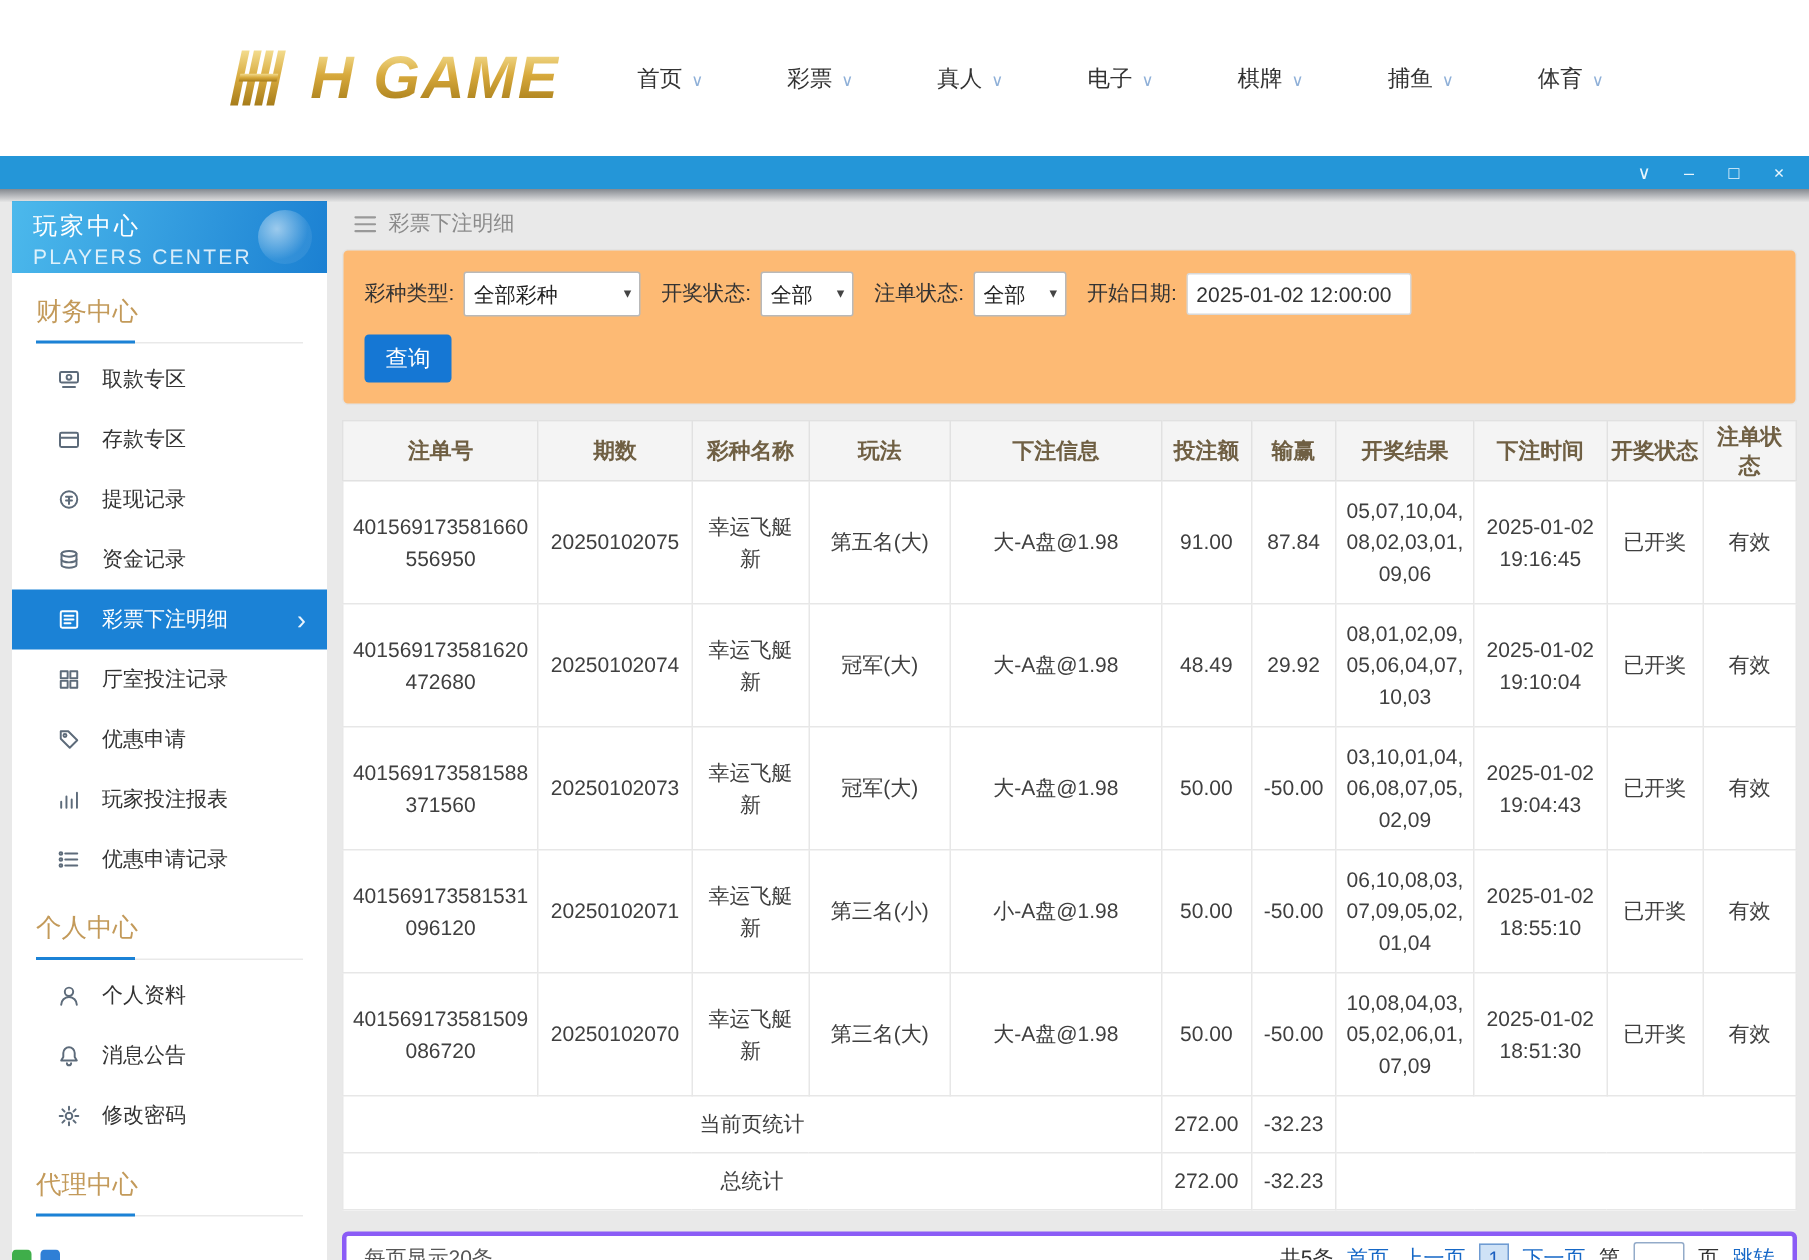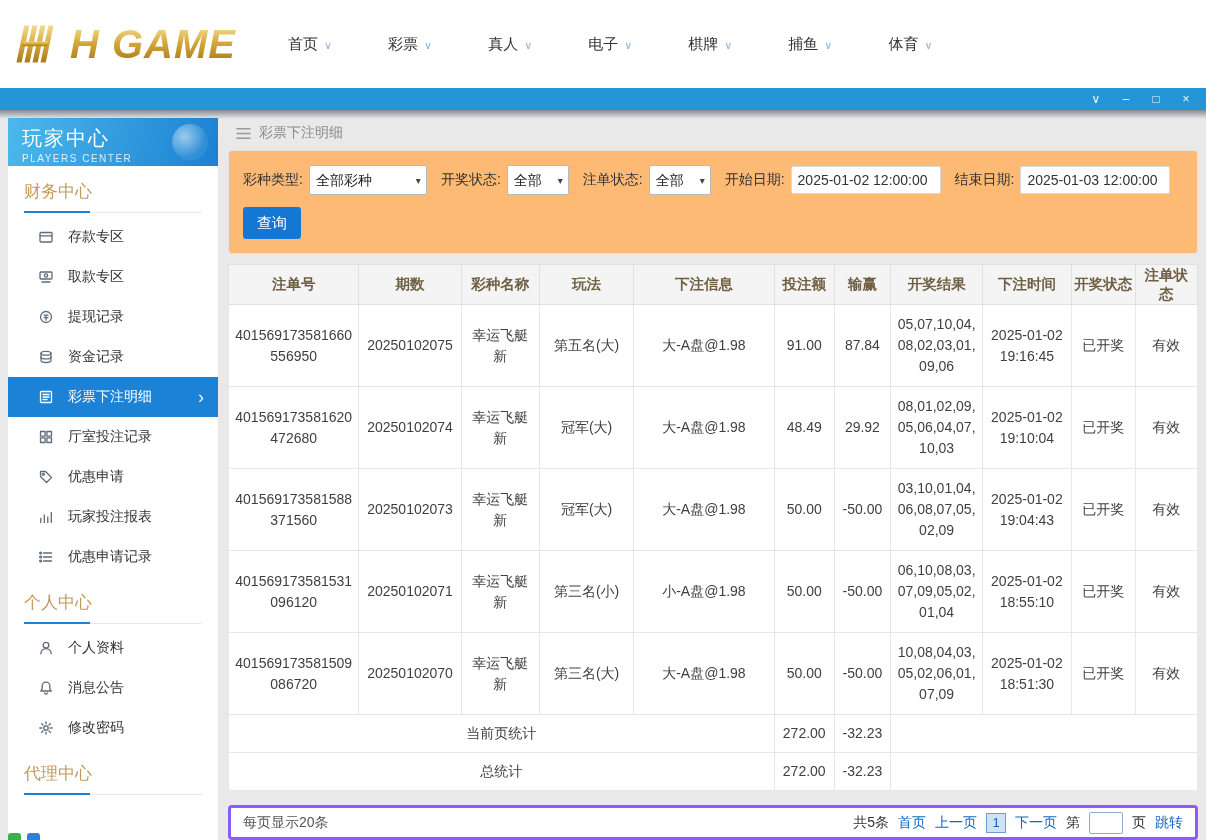--- a/index.html
+++ b/index.html
@@ -3,21 +3,21 @@
 <meta charset="utf-8">
 <style>
   * { box-sizing: border-box; }
   html,body { margin:0; padding:0; }
   body {
     width:1206px; height:840px; overflow:hidden; position:relative;
     background:#e9e9e9;
     font-family:"Liberation Sans","DejaVu Sans",sans-serif;
   }
   
-  .topnav { height:88px; background:#fff; display:flex; align-items:center; }
+  .topnav { height:104px; background:#fff; display:flex; align-items:center;justify-content:center; }
   .logo { display:flex; align-items:center; gap:4px; margin-left:12px; cursor:pointer; }
   .logo-mark { width:54px; height:46px; }
   .logo-text {
     font-size:40px; font-weight:800; font-style:italic; letter-spacing:1px;
     background:linear-gradient(180deg,#f3dc8e 10%,#d7a93c 45%,#a67c1a 90%);
     -webkit-background-clip:text; background-clip:text; color:transparent;
   }
   .nav { display:flex; gap:56px; margin-left:52px; }
   .nav-item { display:flex; align-items:center; gap:6px; font-size:15px; color:#333; cursor:pointer; }
   .nav-caret { color:#8fb0d8; font-size:11px; margin-top:2px; }
@@ -25,22 +25,22 @@
   .titlebar { height:22px; background:#2496d8; display:flex; align-items:center; justify-content:flex-end; gap:6px; padding-right:8px; }
   .winbtn { color:#eaf6fd; font-size:12px; width:24px; height:22px; line-height:22px; text-align:center; cursor:pointer; }
   
   .content { display:flex; gap:10px; padding:8px 8px 0; height:730px; position:relative; }
   .content::before { content:""; position:absolute; left:0; top:0; right:0; height:9px;
     background:linear-gradient(180deg,rgba(10,20,35,.45),rgba(10,20,35,0)); pointer-events:none; z-index:5; }
   
   .sidebar { width:210px; background:#fff; flex:none; overflow:hidden; }
   .side-header { height:48px; background:linear-gradient(105deg,#4cb9ec,#1b80d2); position:relative;
     padding:7px 0 0 14px; color:#fff; overflow:hidden; }
-  .side-title { font-size:20px; letter-spacing:2px; }
-  .side-sub { font-size:10px; letter-spacing:1.5px; color:rgba(255,255,255,.82); margin-top:1px; }
+  .side-title { font-size:16px; letter-spacing:2px; }
+  .side-sub { font-size:14px; letter-spacing:1.5px; color:rgba(255,255,255,.82); margin-top:1px; }
   .side-header::after { content:""; position:absolute; right:10px; top:6px; width:36px; height:36px; border-radius:50%;
     background:radial-gradient(circle at 35% 35%,rgba(255,255,255,.55),rgba(255,255,255,.08) 62%); }
   .side-sec { margin:16px 16px 0; padding-bottom:10px; font-size:17px; line-height:20px; color:#c39a5a;
     border-bottom:1px solid #e9e9e9; position:relative; }
   .side-sec::after { content:""; position:absolute; left:0; bottom:-1px; width:66px; height:2px; background:#1b82d6; }
   .side-list { padding-top:4px; }
   .side-item { height:40px; display:flex; align-items:center; padding:0 14px 0 30px; gap:14px; font-size:14px; color:#333; cursor:pointer; }
   .side-icon { width:16px; height:16px; color:#5d6b7a; display:inline-flex; flex:none; }
   .side-icon svg { width:16px; height:16px; }
   .side-item.active { background:#1b82d6; color:#fff; }
@@ -155,35 +155,35 @@
       <div class="side-header">
         <div class="side-title">玩家中心</div>
         <div class="side-sub">PLAYERS CENTER</div>
       </div>
       <div id="sidebar-body">
           <div class="side-sec">财务中心</div>
           <div class="side-list">
             <div class="side-item">
               <span class="side-icon">
                 <svg viewBox="0 0 16 16" fill="none" stroke="currentColor" stroke-width="1.3" stroke-linecap="round" stroke-linejoin="round">
-                  <rect x="2" y="3.5" width="12" height="9.5" rx="1"></rect>
-                  <line x1="2" y1="6.8" x2="14" y2="6.8"></line>
-                </svg>
-              </span>
-              <span class="side-label">存款专区</span>
-            </div>
-            <div class="side-item">
-              <span class="side-icon">
-                <svg viewBox="0 0 16 16" fill="none" stroke="currentColor" stroke-width="1.3" stroke-linecap="round" stroke-linejoin="round">
                   <rect x="2" y="3" width="12" height="7" rx="1"></rect>
                   <circle cx="8" cy="6.5" r="1.6"></circle>
                   <path d="M4 13h8"></path>
                 </svg>
               </span>
               <span class="side-label">取款专区</span>
+            </div>
+            <div class="side-item">
+              <span class="side-icon">
+                <svg viewBox="0 0 16 16" fill="none" stroke="currentColor" stroke-width="1.3" stroke-linecap="round" stroke-linejoin="round">
+                  <rect x="2" y="3.5" width="12" height="9.5" rx="1"></rect>
+                  <line x1="2" y1="6.8" x2="14" y2="6.8"></line>
+                </svg>
+              </span>
+              <span class="side-label">存款专区</span>
             </div>
             <div class="side-item">
               <span class="side-icon">
                 <svg viewBox="0 0 16 16" fill="none" stroke="currentColor" stroke-width="1.3" stroke-linecap="round" stroke-linejoin="round">
                   <circle cx="8" cy="8" r="5.5"></circle>
                   <path d="M6 6.2h4M6 8.6h4M8 6.2v4.8"></path>
                 </svg>
               </span>
               <span class="side-label">提现记录</span>
             </div>
@@ -314,24 +314,20 @@
             <span class="sel">
               <select style="min-width:62px">
                 <option>全部</option>
               </select>
             </span>
           </span>
           <span class="fgroup">
             <label>开始日期:</label>
             <input class="date-input" value="2025-01-02 12:00:00" style="">
           </span>
-          <span class="fgroup">
-            <label>结束日期:</label>
-            <input class="date-input" value="2025-01-03 12:00:00" style="">
-          </span>
         </div>
         <button class="search-btn">查询</button>
       </div>
 
       <div class="table-wrap">
         <table>
           <colgroup id="colgroup">
               <col style="width: 130px;">
               <col style="width: 102px;">
               <col style="width: 78px;">

